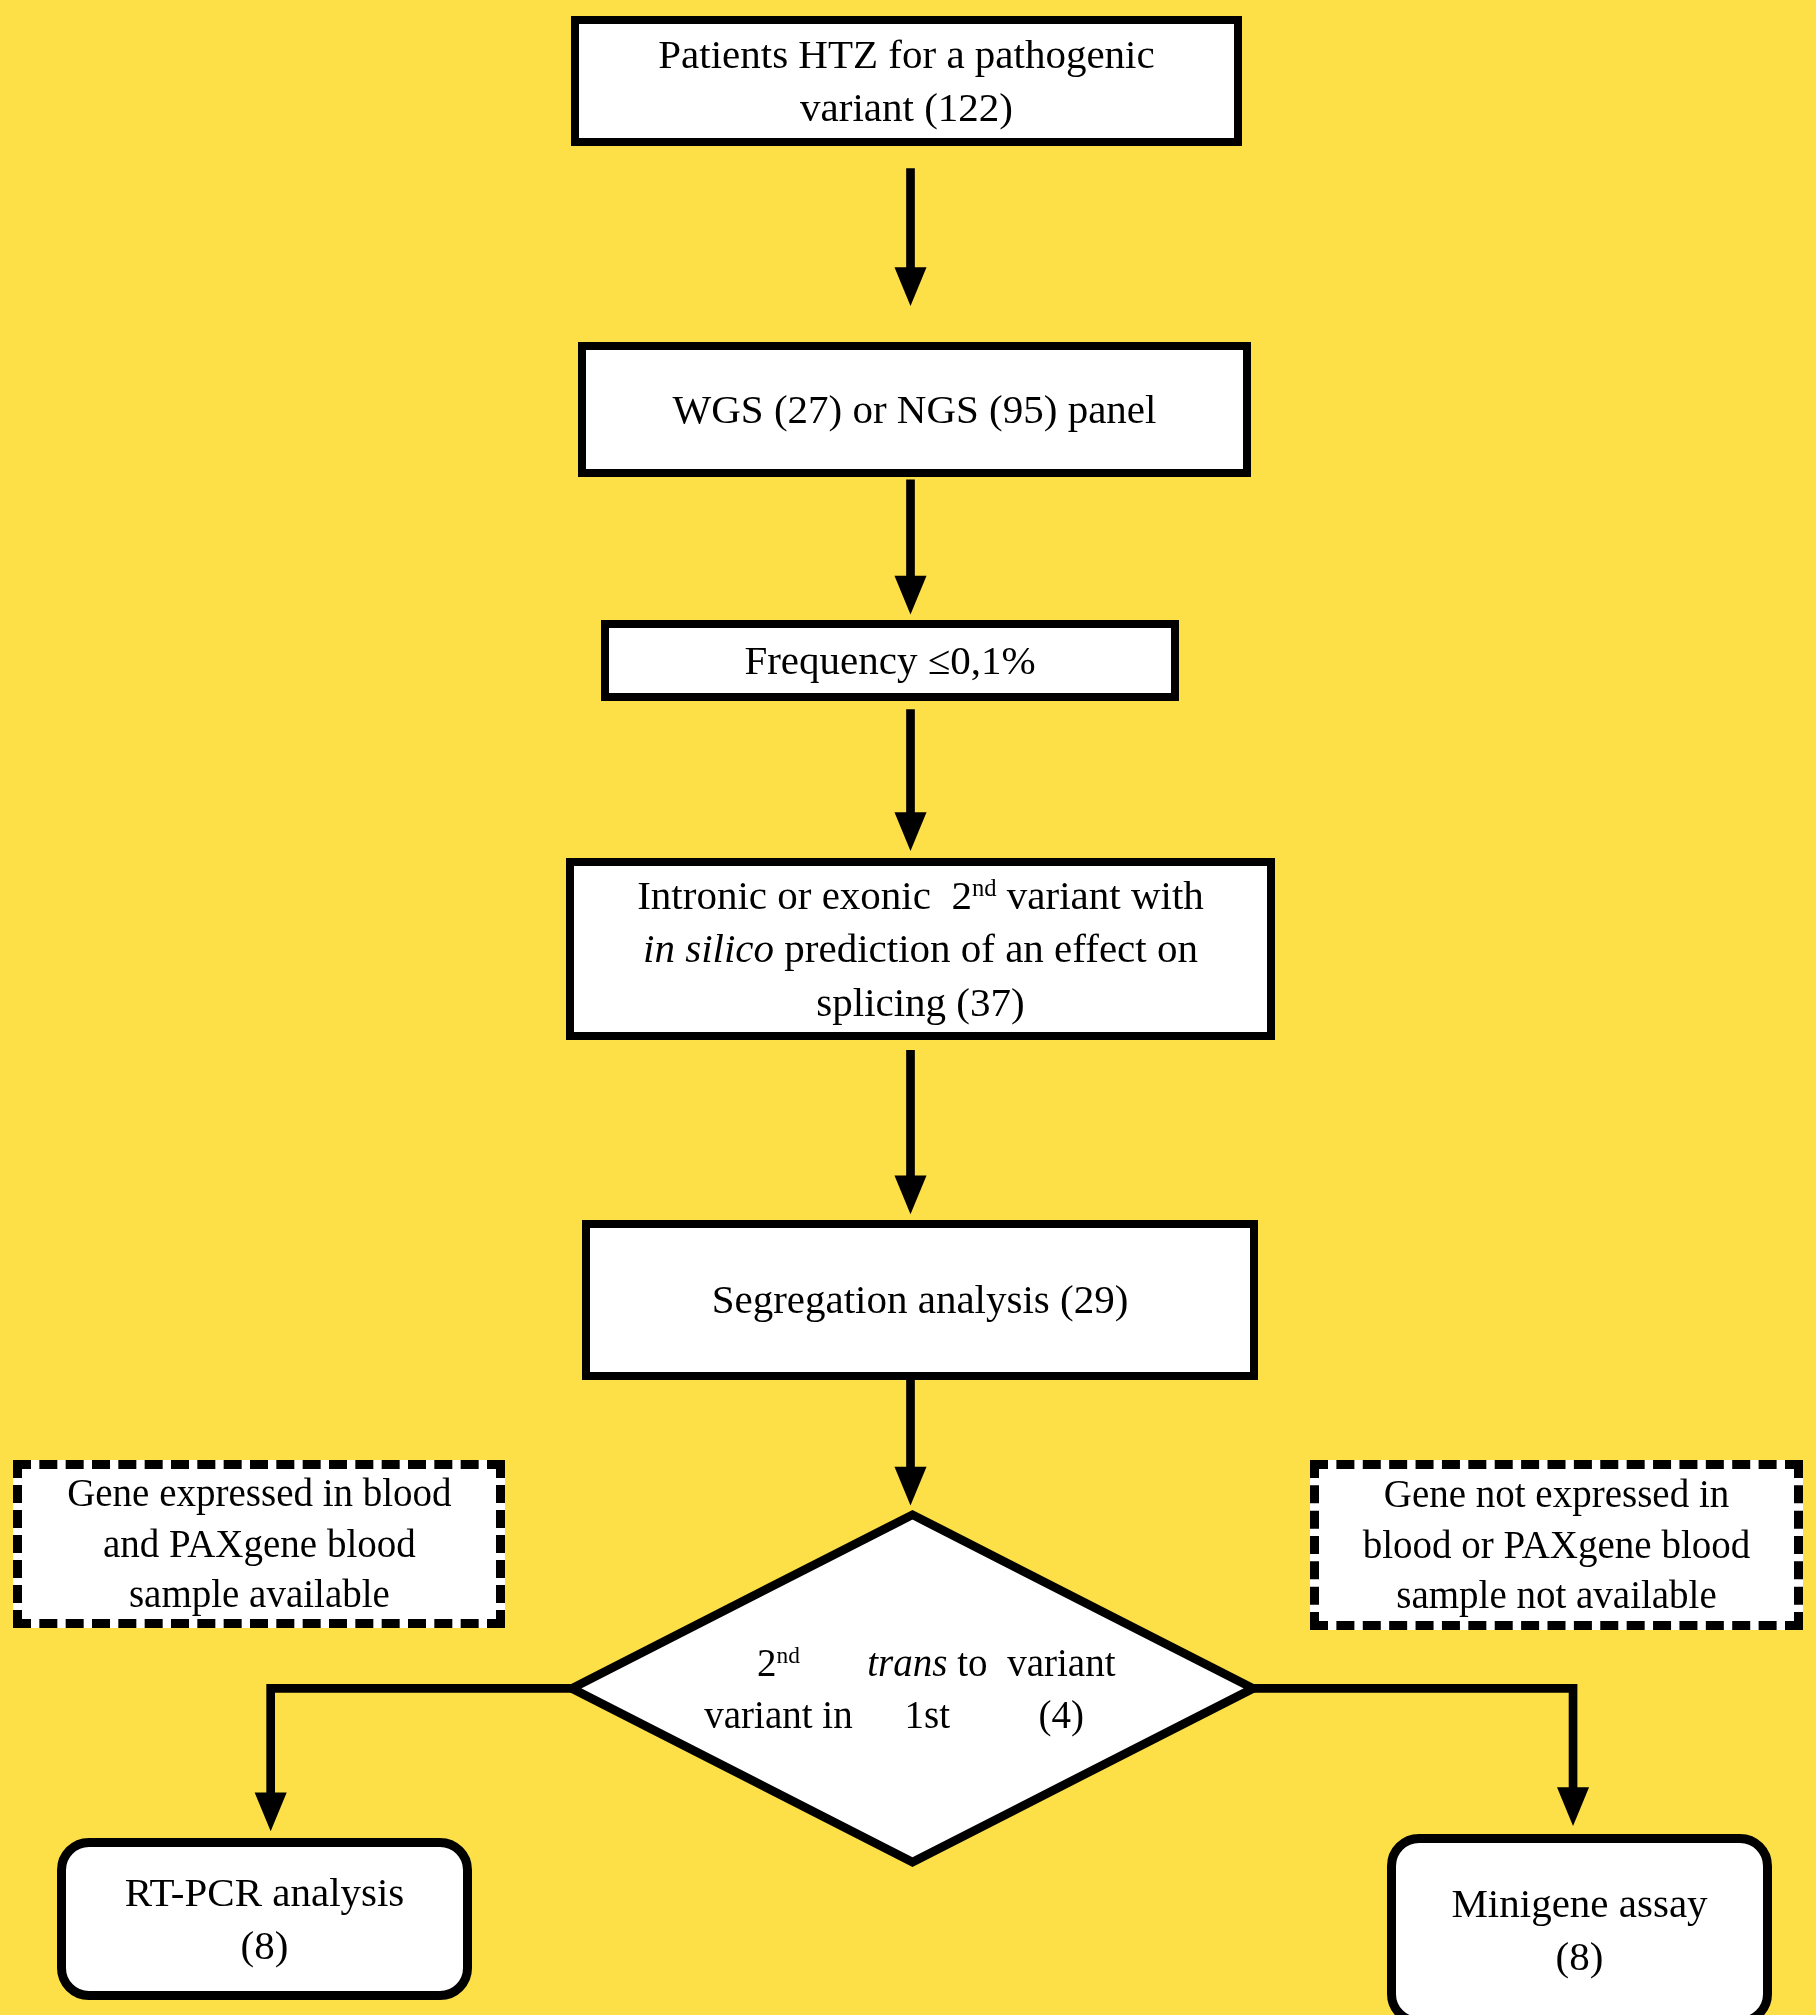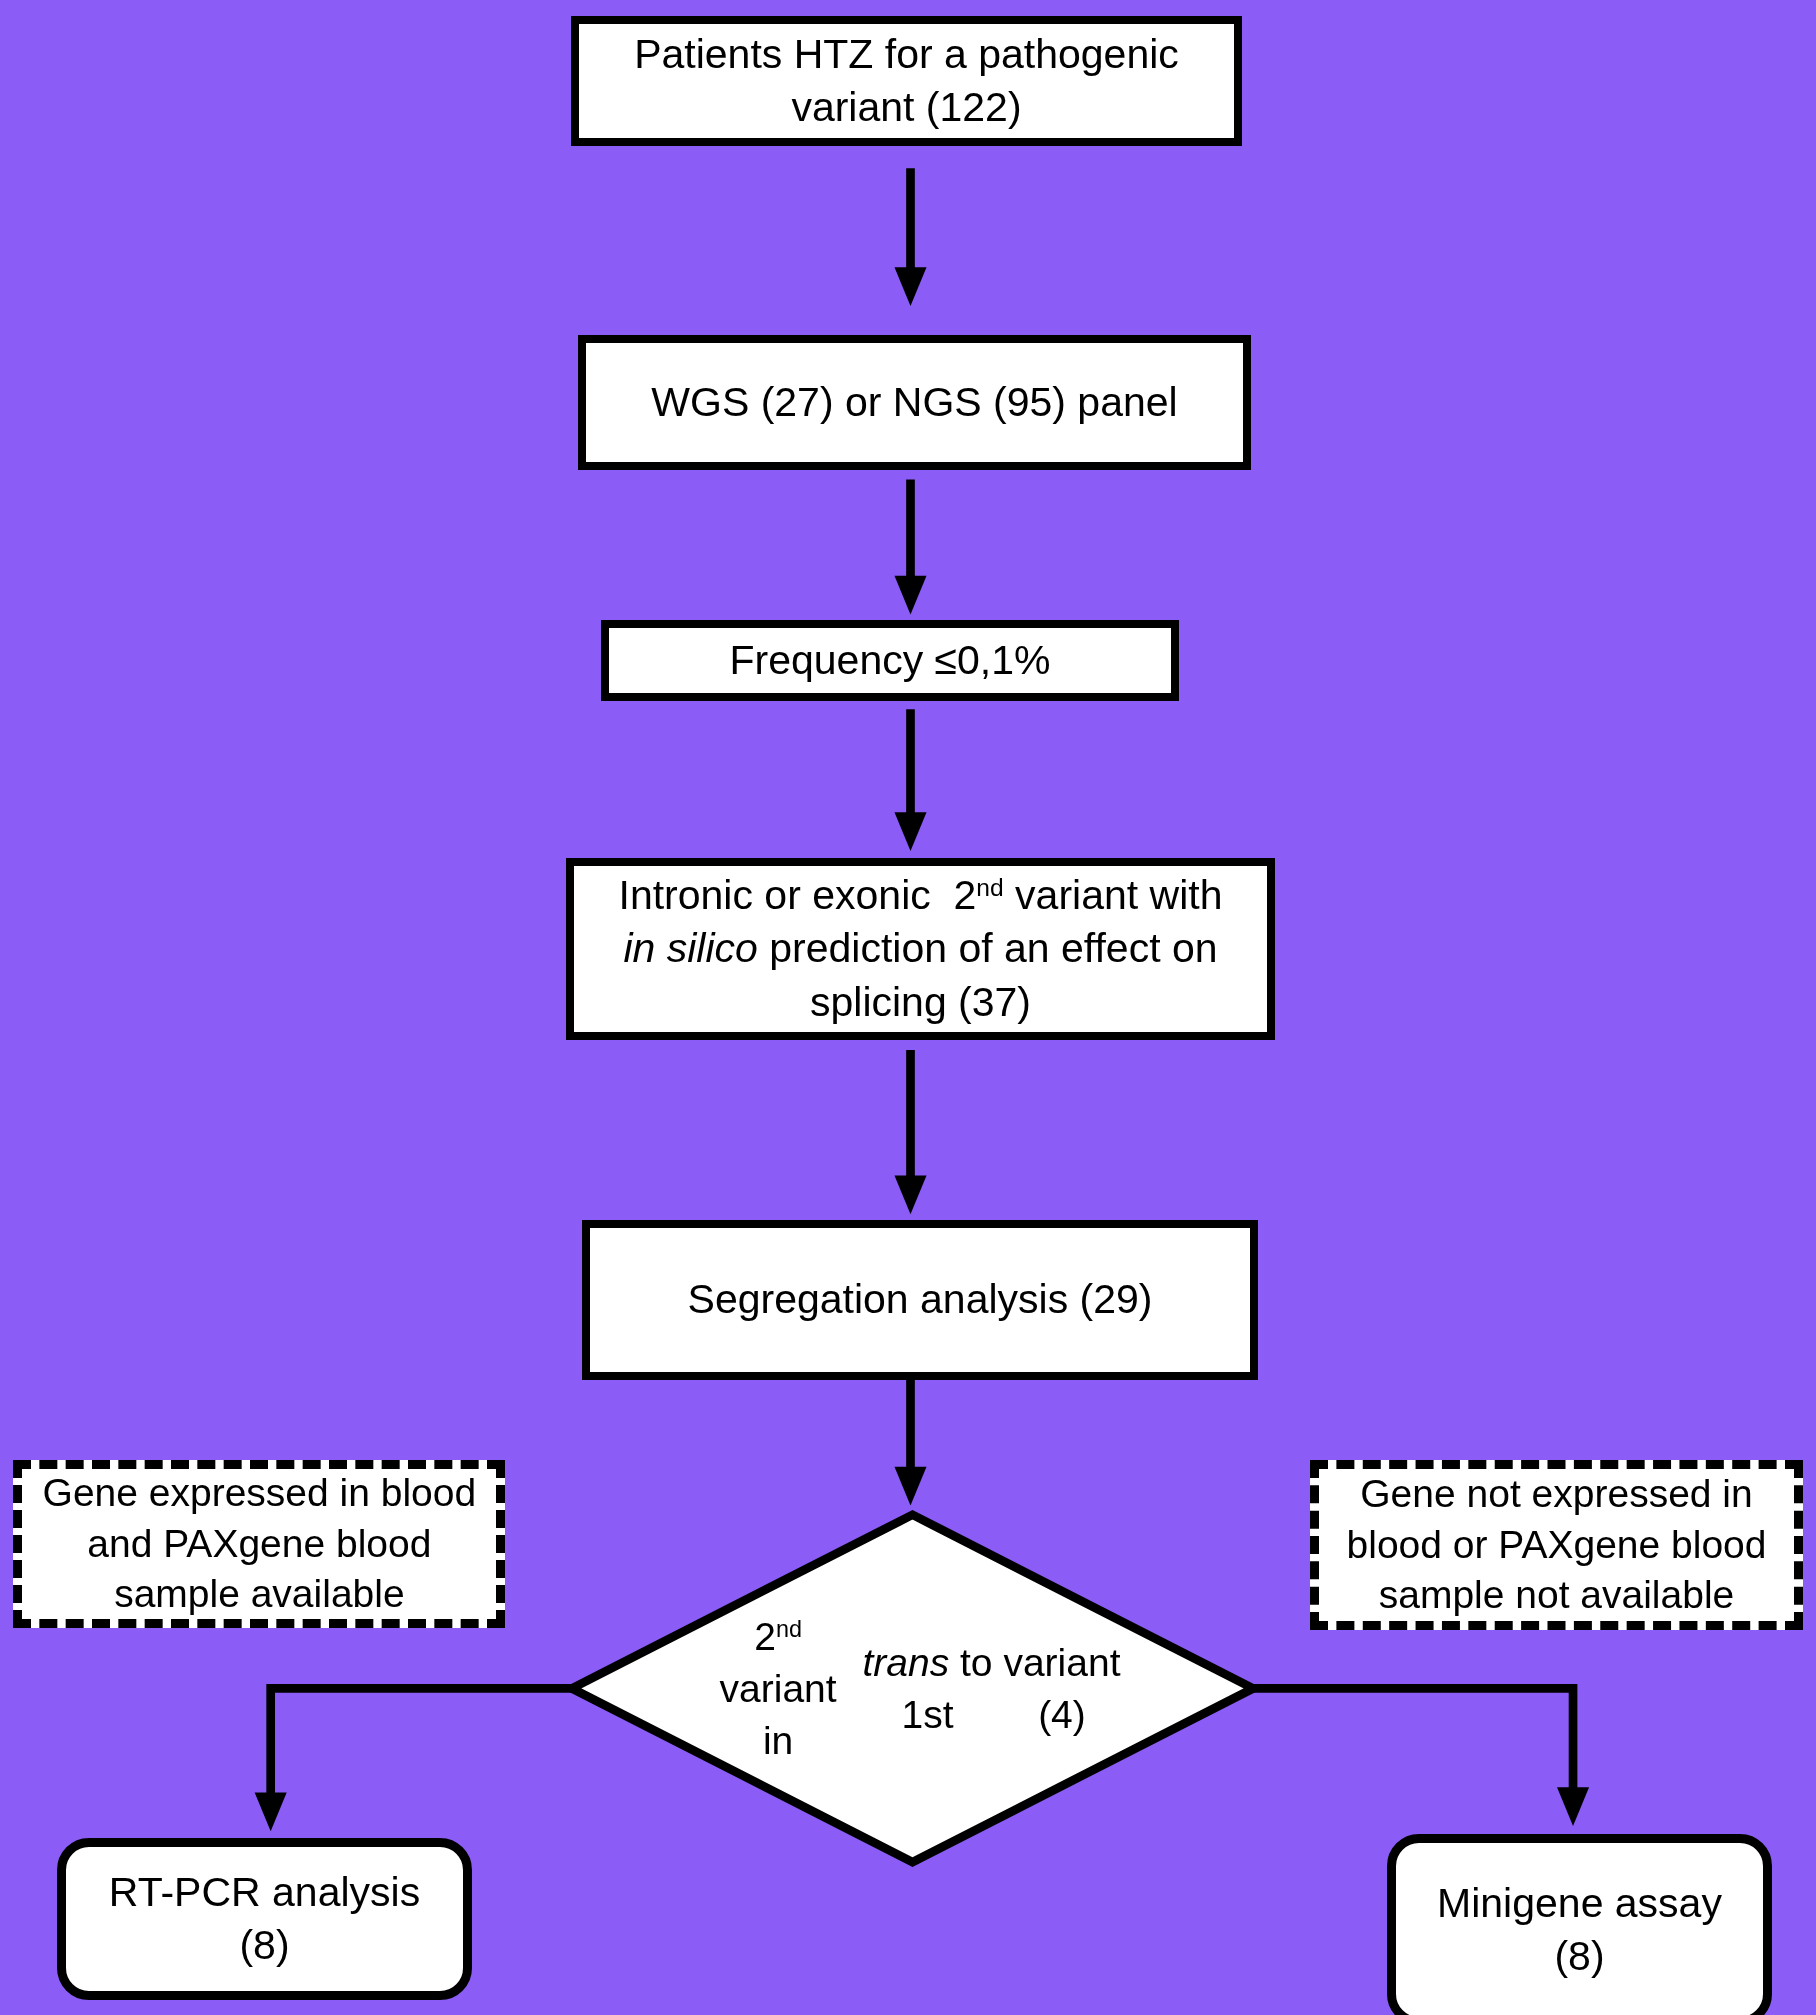--- a/index.html
+++ b/index.html
@@ -1,21 +1,21 @@
 <!DOCTYPE html>
 <html style="font-size:10.7px"><head>
 <meta charset="utf-8">
 <style>
   html, body { margin: 0; padding: 0; background: #ffffff; }
   .canvas {
     position: relative;
     width: 1817px;
     height: 2015px;
-    background: #8b5cf6;
-    font-family: Liberation Sans, sans-serif;
+    background: #fde047;
+    font-family: Liberation Serif, serif;
     color: #000000;
   }
   .layer {
     position: absolute;
     left: 0; top: 0;
     width: 1817px; height: 2015px;
   }
   .node {
     position: absolute;
     box-sizing: border-box;
@@ -100,21 +100,21 @@
     </g>
 
     <polygon points="1366,2268 1876,2528 1366,2788 856,2528" fill="#ffffff" stroke="#000" stroke-width="13"></polygon>
   </svg>
 
   <div class="node" style="left:571px; top:16px; width:671px; height:130px;">
     <span class="line">Patients HTZ for a pathogenic</span>
     <span class="line">variant (122)</span>
   </div>
 
-  <div class="node" style="left:578px; top:335px; width:673px; height:135px;">
+  <div class="node" style="left:578px; top:342px; width:673px; height:135px;">
     <span class="line">WGS (27) or NGS (95) panel</span>
   </div>
 
   <div class="node" style="left:601px; top:620px; width:578px; height:81px;">
     <span class="line">Frequency ≤0,1%</span>
   </div>
 
   <div class="node" style="left:566px; top:858px; width:709px; height:182px;text-align:center;">
     <span class="line"><span>Intronic or exonic&nbsp; 2</span><sup>nd</sup><span> variant with</span></span>
     <span class="line"><em>in silico</em><span> prediction of an effect on</span></span>

